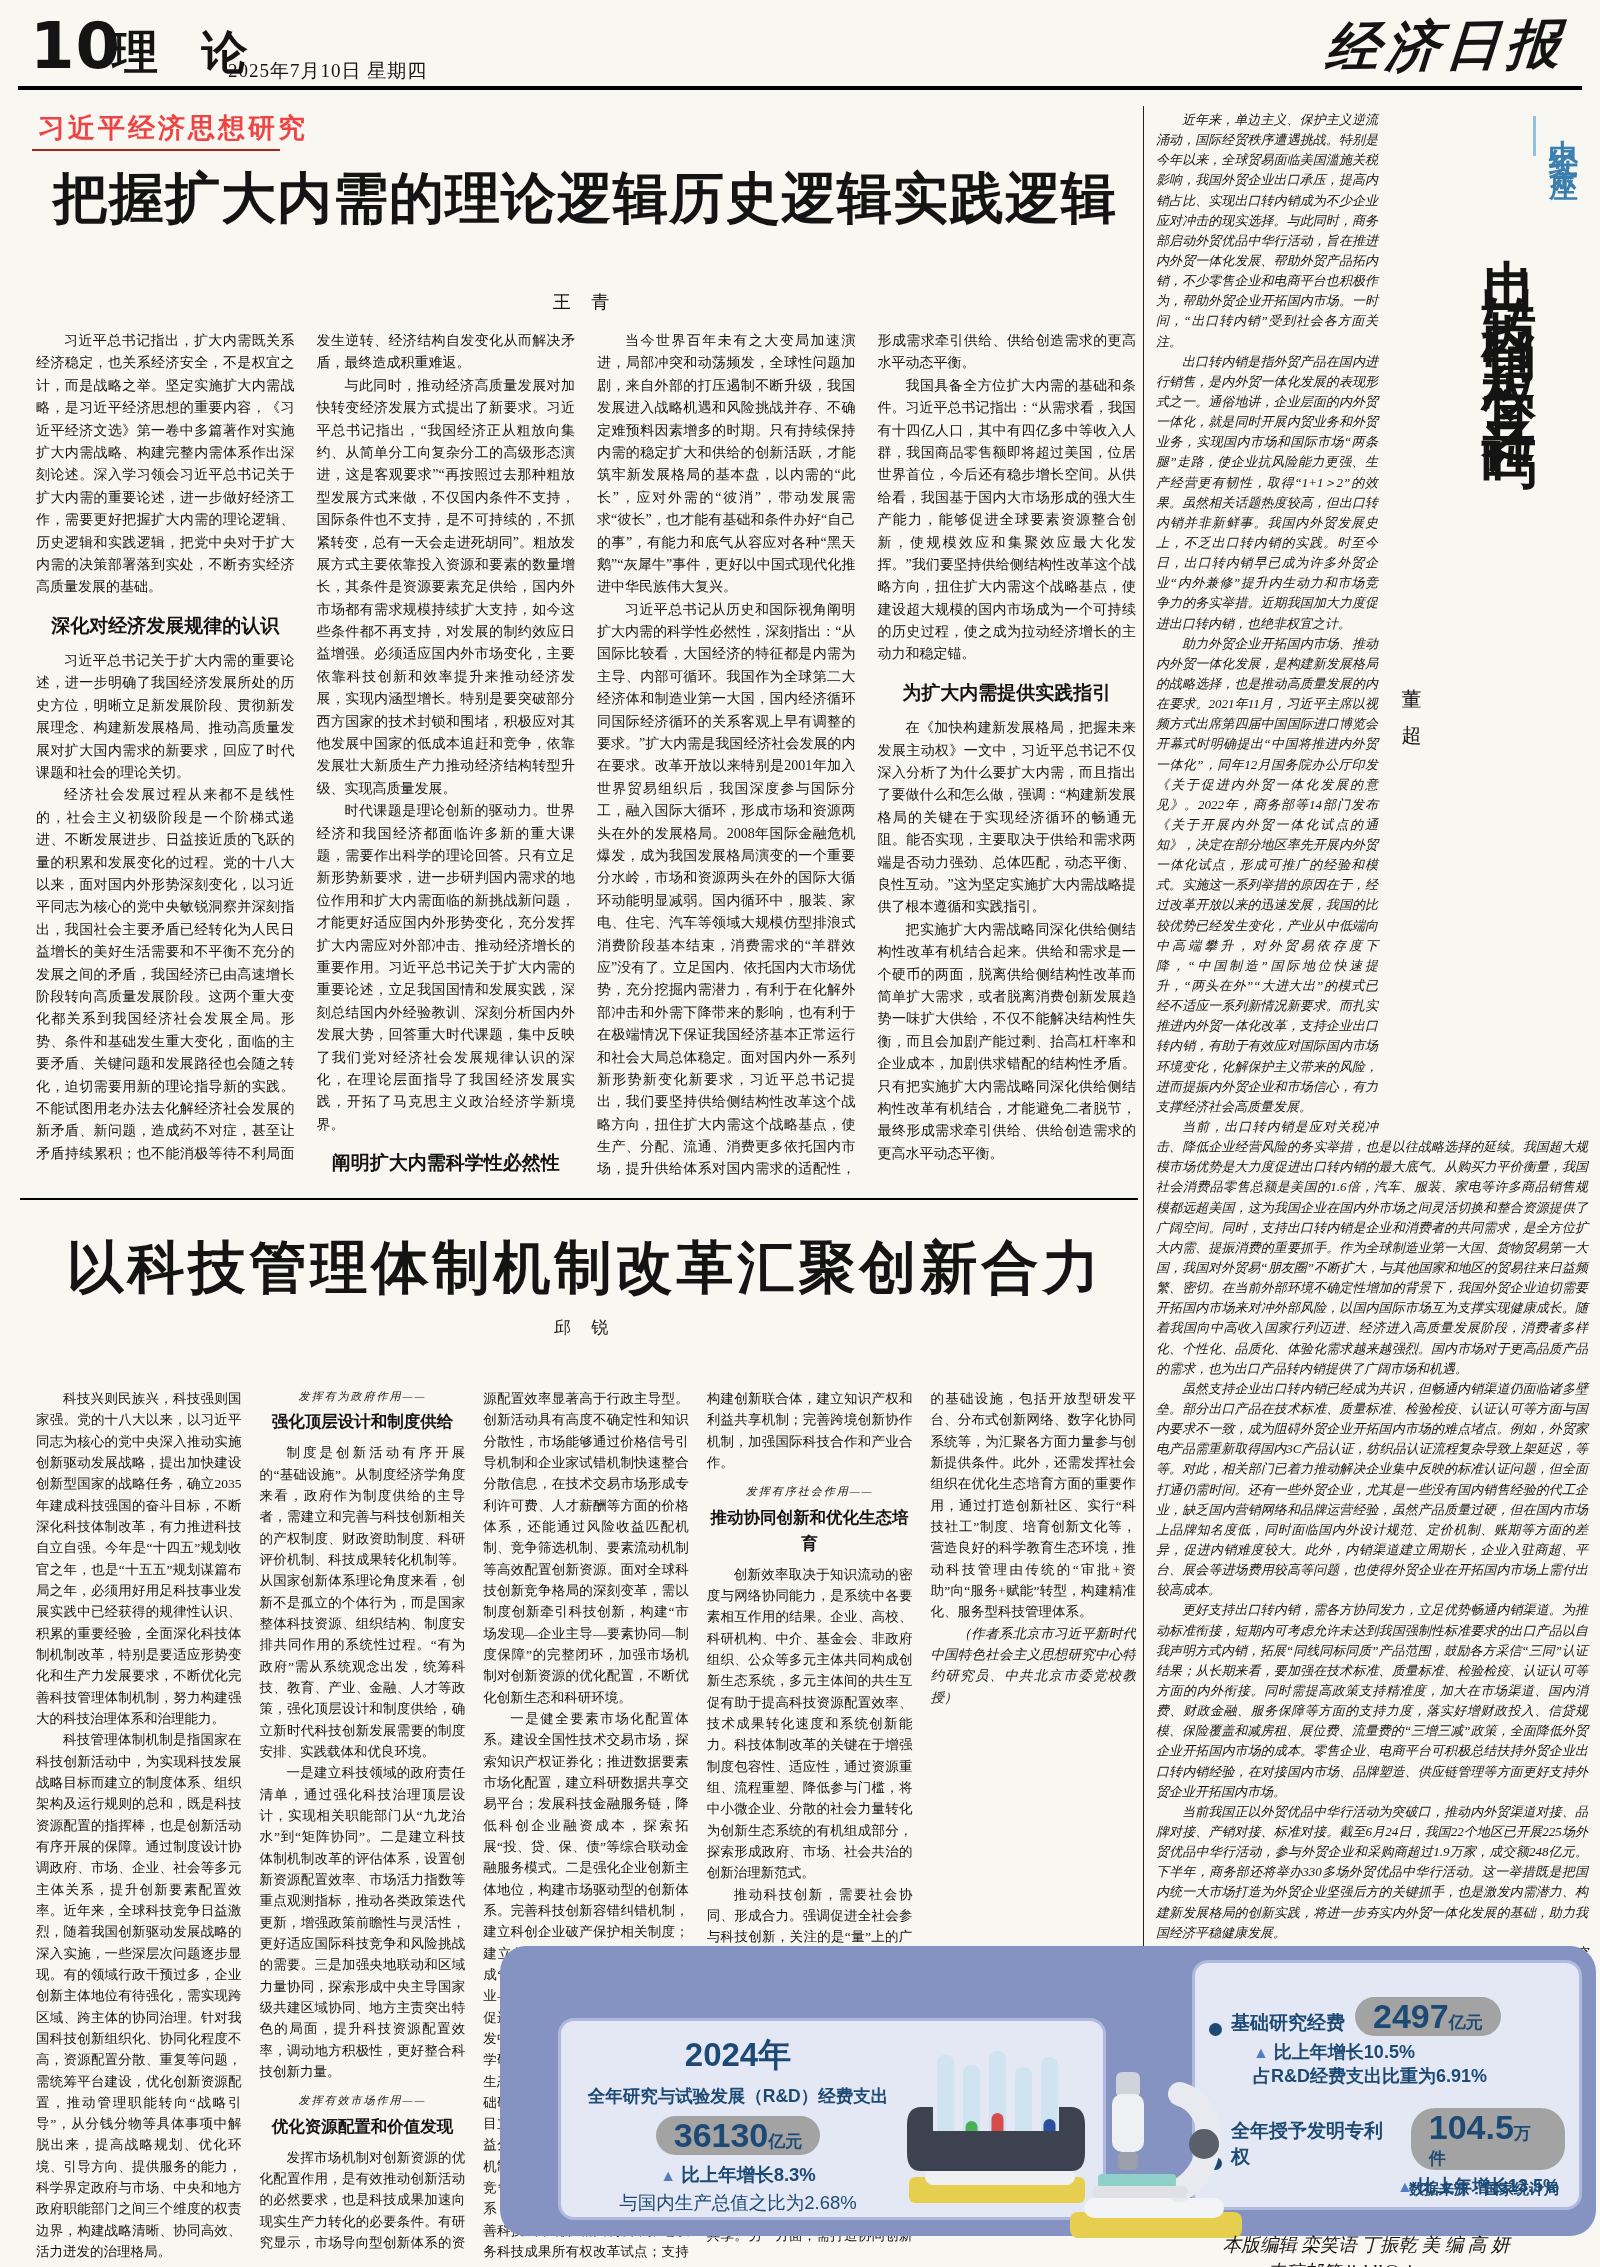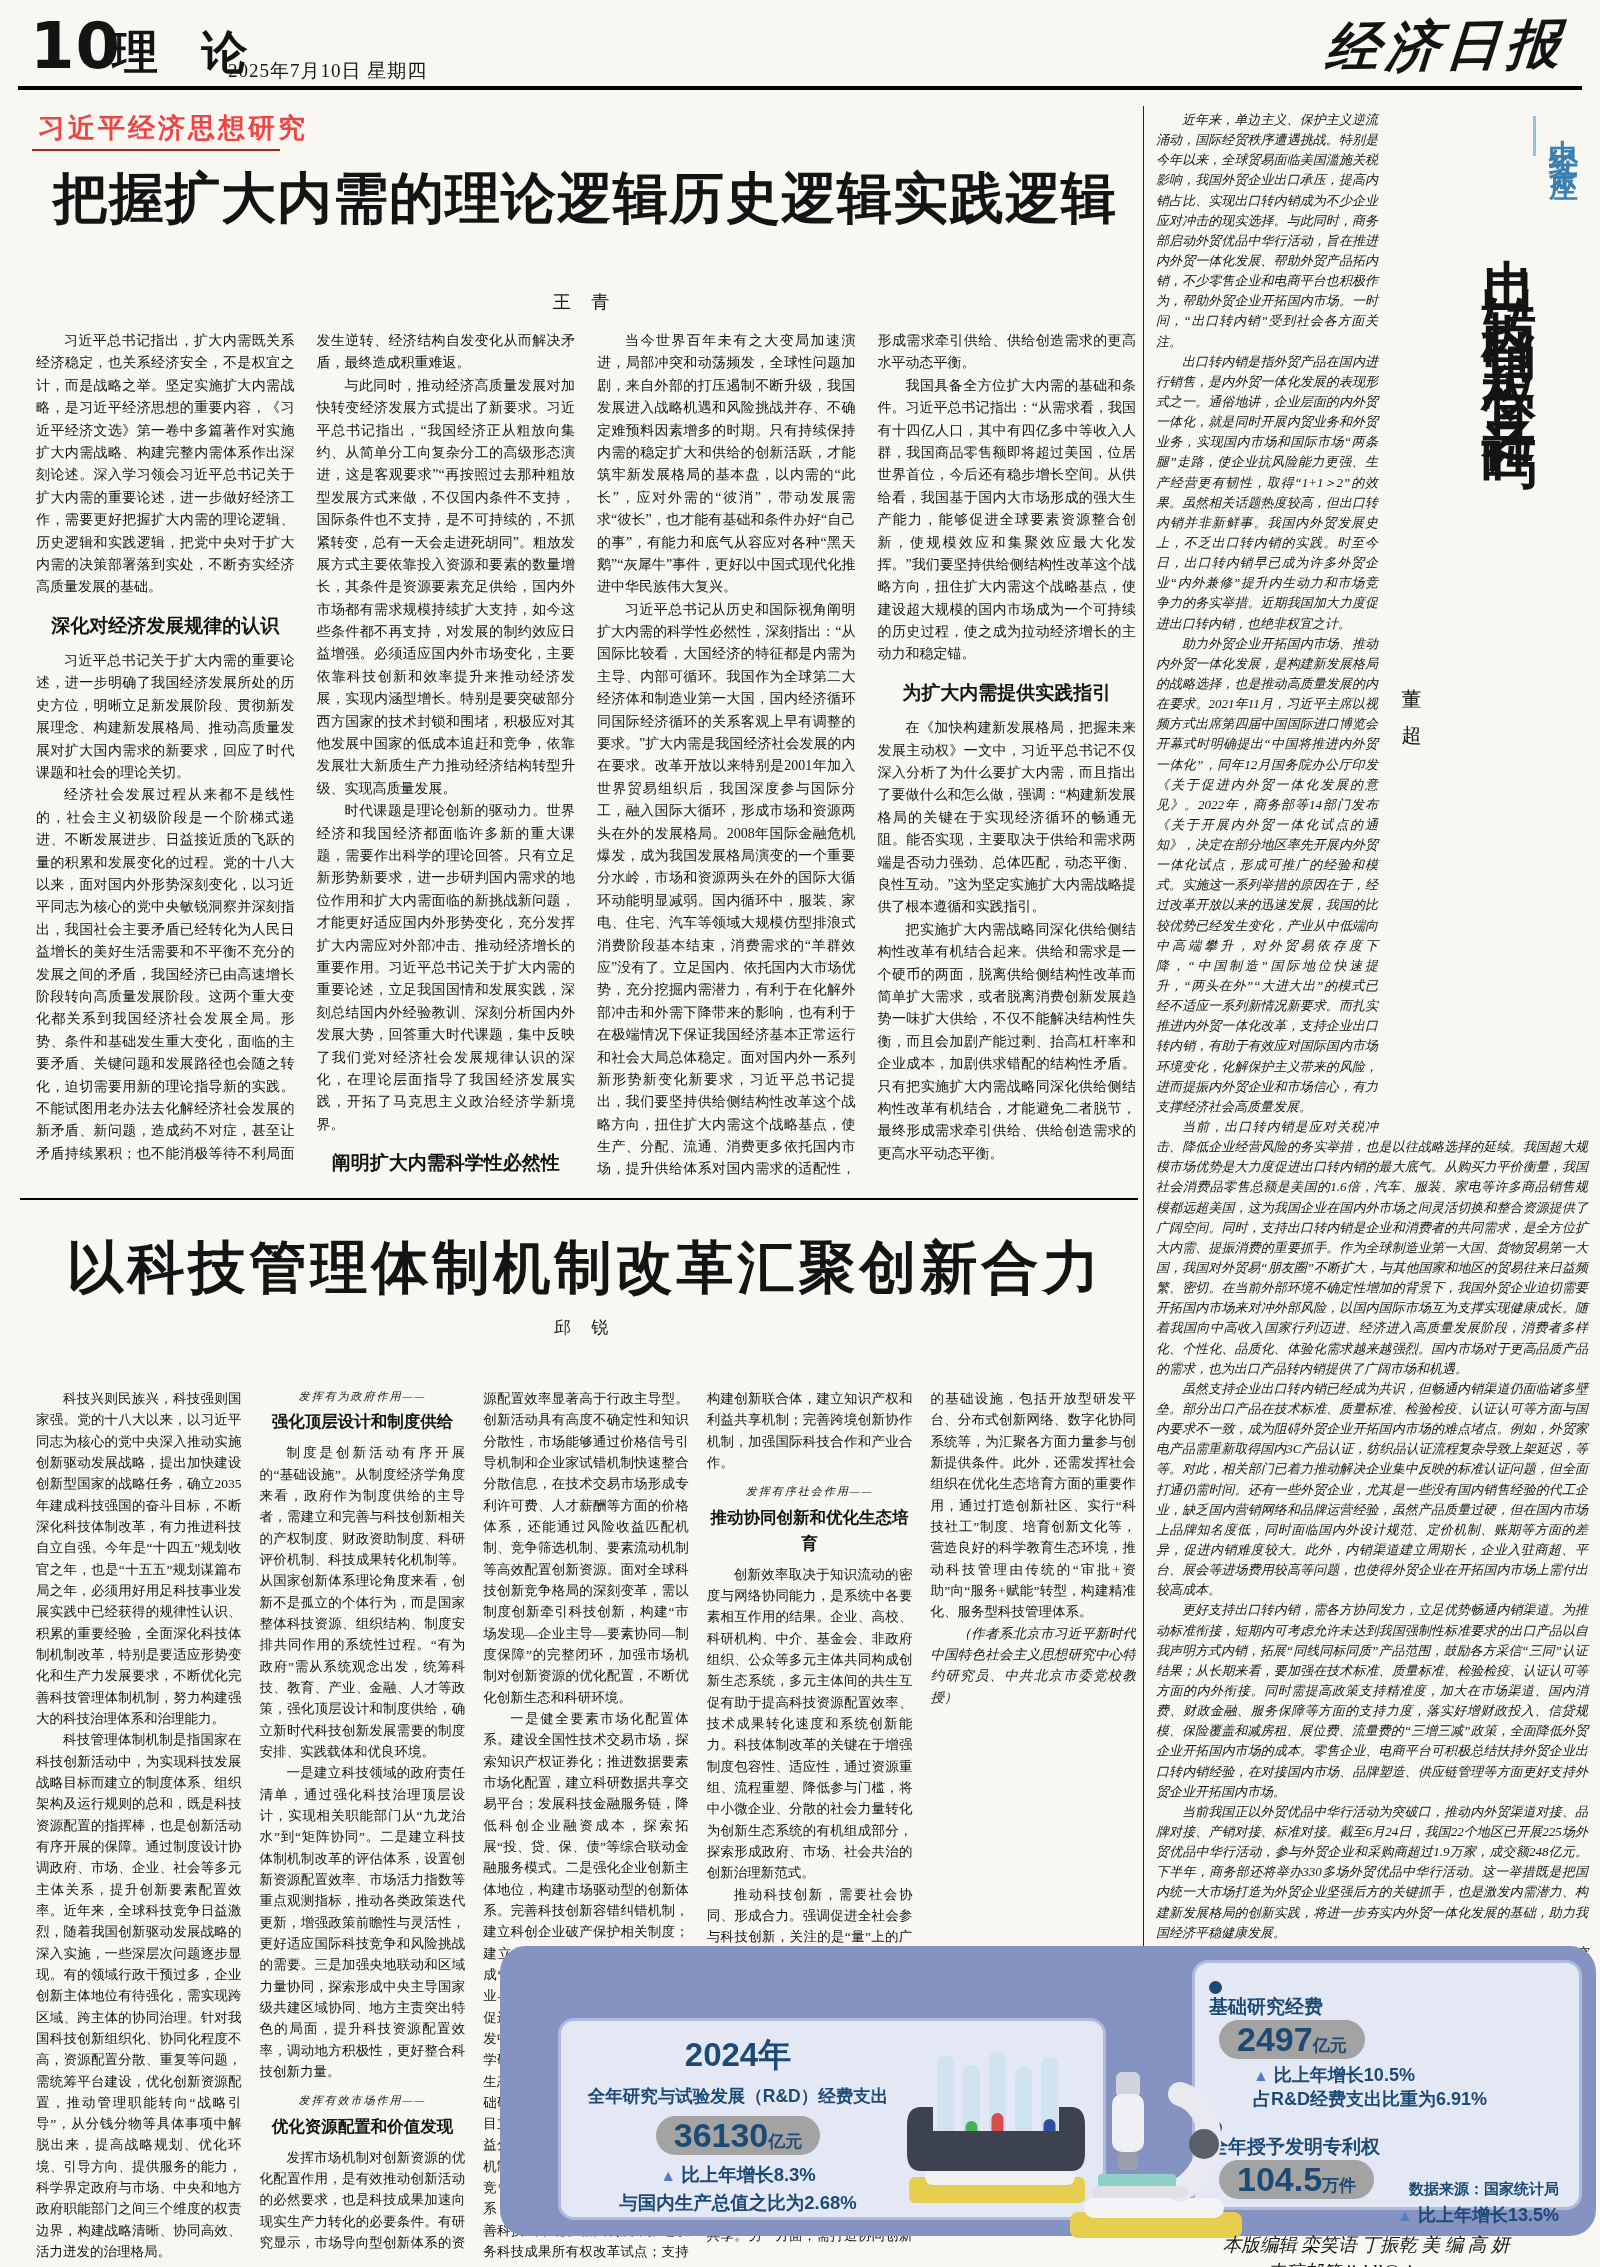--- a/index.html
+++ b/index.html
@@ -52,23 +52,23 @@
   .ig-panel{position:absolute;background:#e4e8f4;border:3px solid #b0bade;border-radius:16px;box-sizing:border-box;color:#1c4a74;}
   .ig-left{left:58px;top:72px;width:548px;height:202px;padding:10px 12px;}
   .ig-right{left:692px;top:14px;width:390px;height:250px;padding:14px 14px 10px;}
   .ig-year{width:330px;text-align:center;font-size:33px;font-weight:bold;margin-top:2px;}
   .ig-label{width:330px;text-align:center;font-size:17.5px;font-weight:bold;margin-top:6px;}
   .ig-pillrow{width:330px;text-align:center;margin-top:8px;}
   .ig-pill{display:inline-block;background:#a3a3a3;border-radius:24px;padding:0 18px;}
   .ig-big{font-size:34px;font-weight:bold;}
   .ig-unit{font-size:17px;font-weight:bold;}
   .ig-delta{width:330px;text-align:center;font-size:18.5px;font-weight:bold;margin-top:7px;}
-  .ig-note{width:330px;text-align:center;font-size:18.5px;font-weight:bold;margin-top:3px;}
+  .ig-note{width:330px;text-align:center;font-size:18.5px;font-weight:normal;margin-top:3px;}
   .tri{color:#4f7fc0;font-size:16px;}
-  .ig-row{display:flex;align-items:flex-start;margin-top:4px;flex-direction:column;}
+  .ig-row{display:flex;align-items:flex-end;margin-top:20px;}
   .ig-dot{width:13px;height:13px;border-radius:50%;background:#1c4a74;margin-right:9px;flex:0 0 auto;}
   .ig-rlabel{font-size:19px;font-weight:bold;}
   .ig-right .ig-pill{margin-left:10px;}
   .ig-sub{margin:4px 0 10px 44px;font-size:18px;font-weight:bold;}
   .ig-source{position:absolute;right:20px;bottom:8px;font-size:15px;font-weight:bold;}
   .tubes{position:absolute;right:6px;bottom:2px;}
   .microscope{position:absolute;left:1062px;top:2066px;z-index:6;}
   .credits{position:absolute;left:1140px;top:2232px;width:452px;z-index:7;text-align:center;
         font-size:18.5px;line-height:1.45;font-style:italic;}
 </style>

